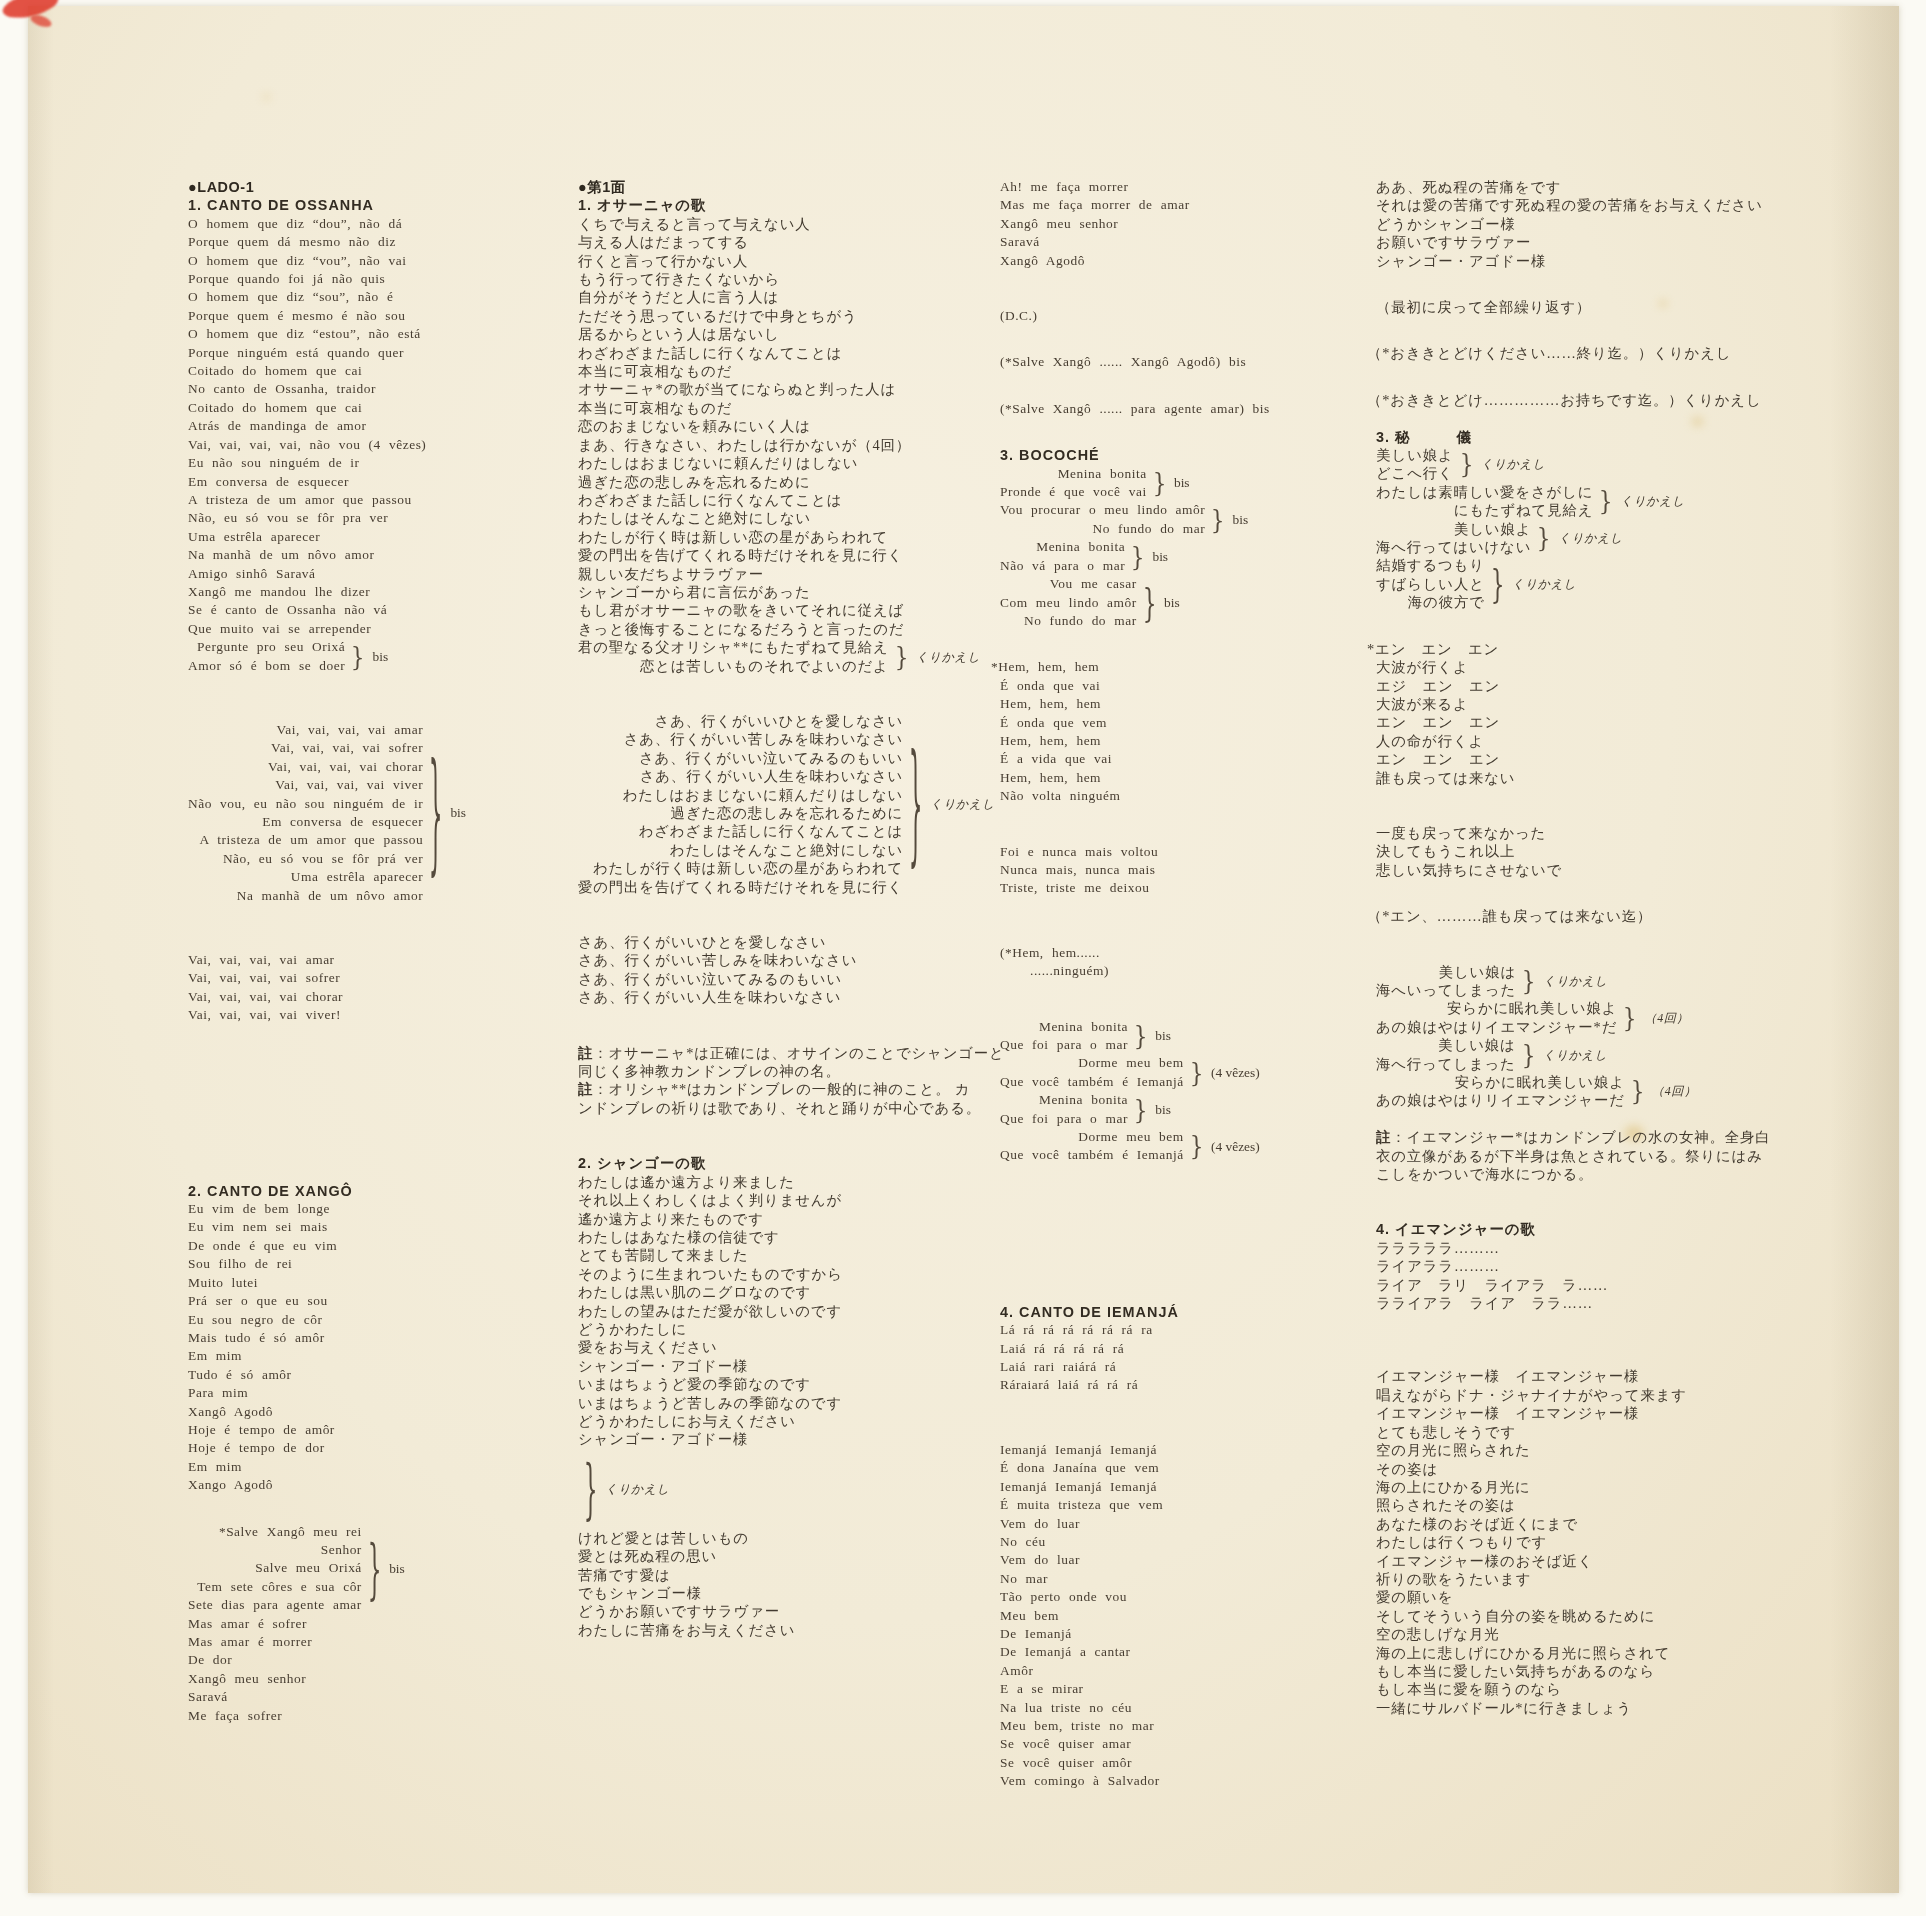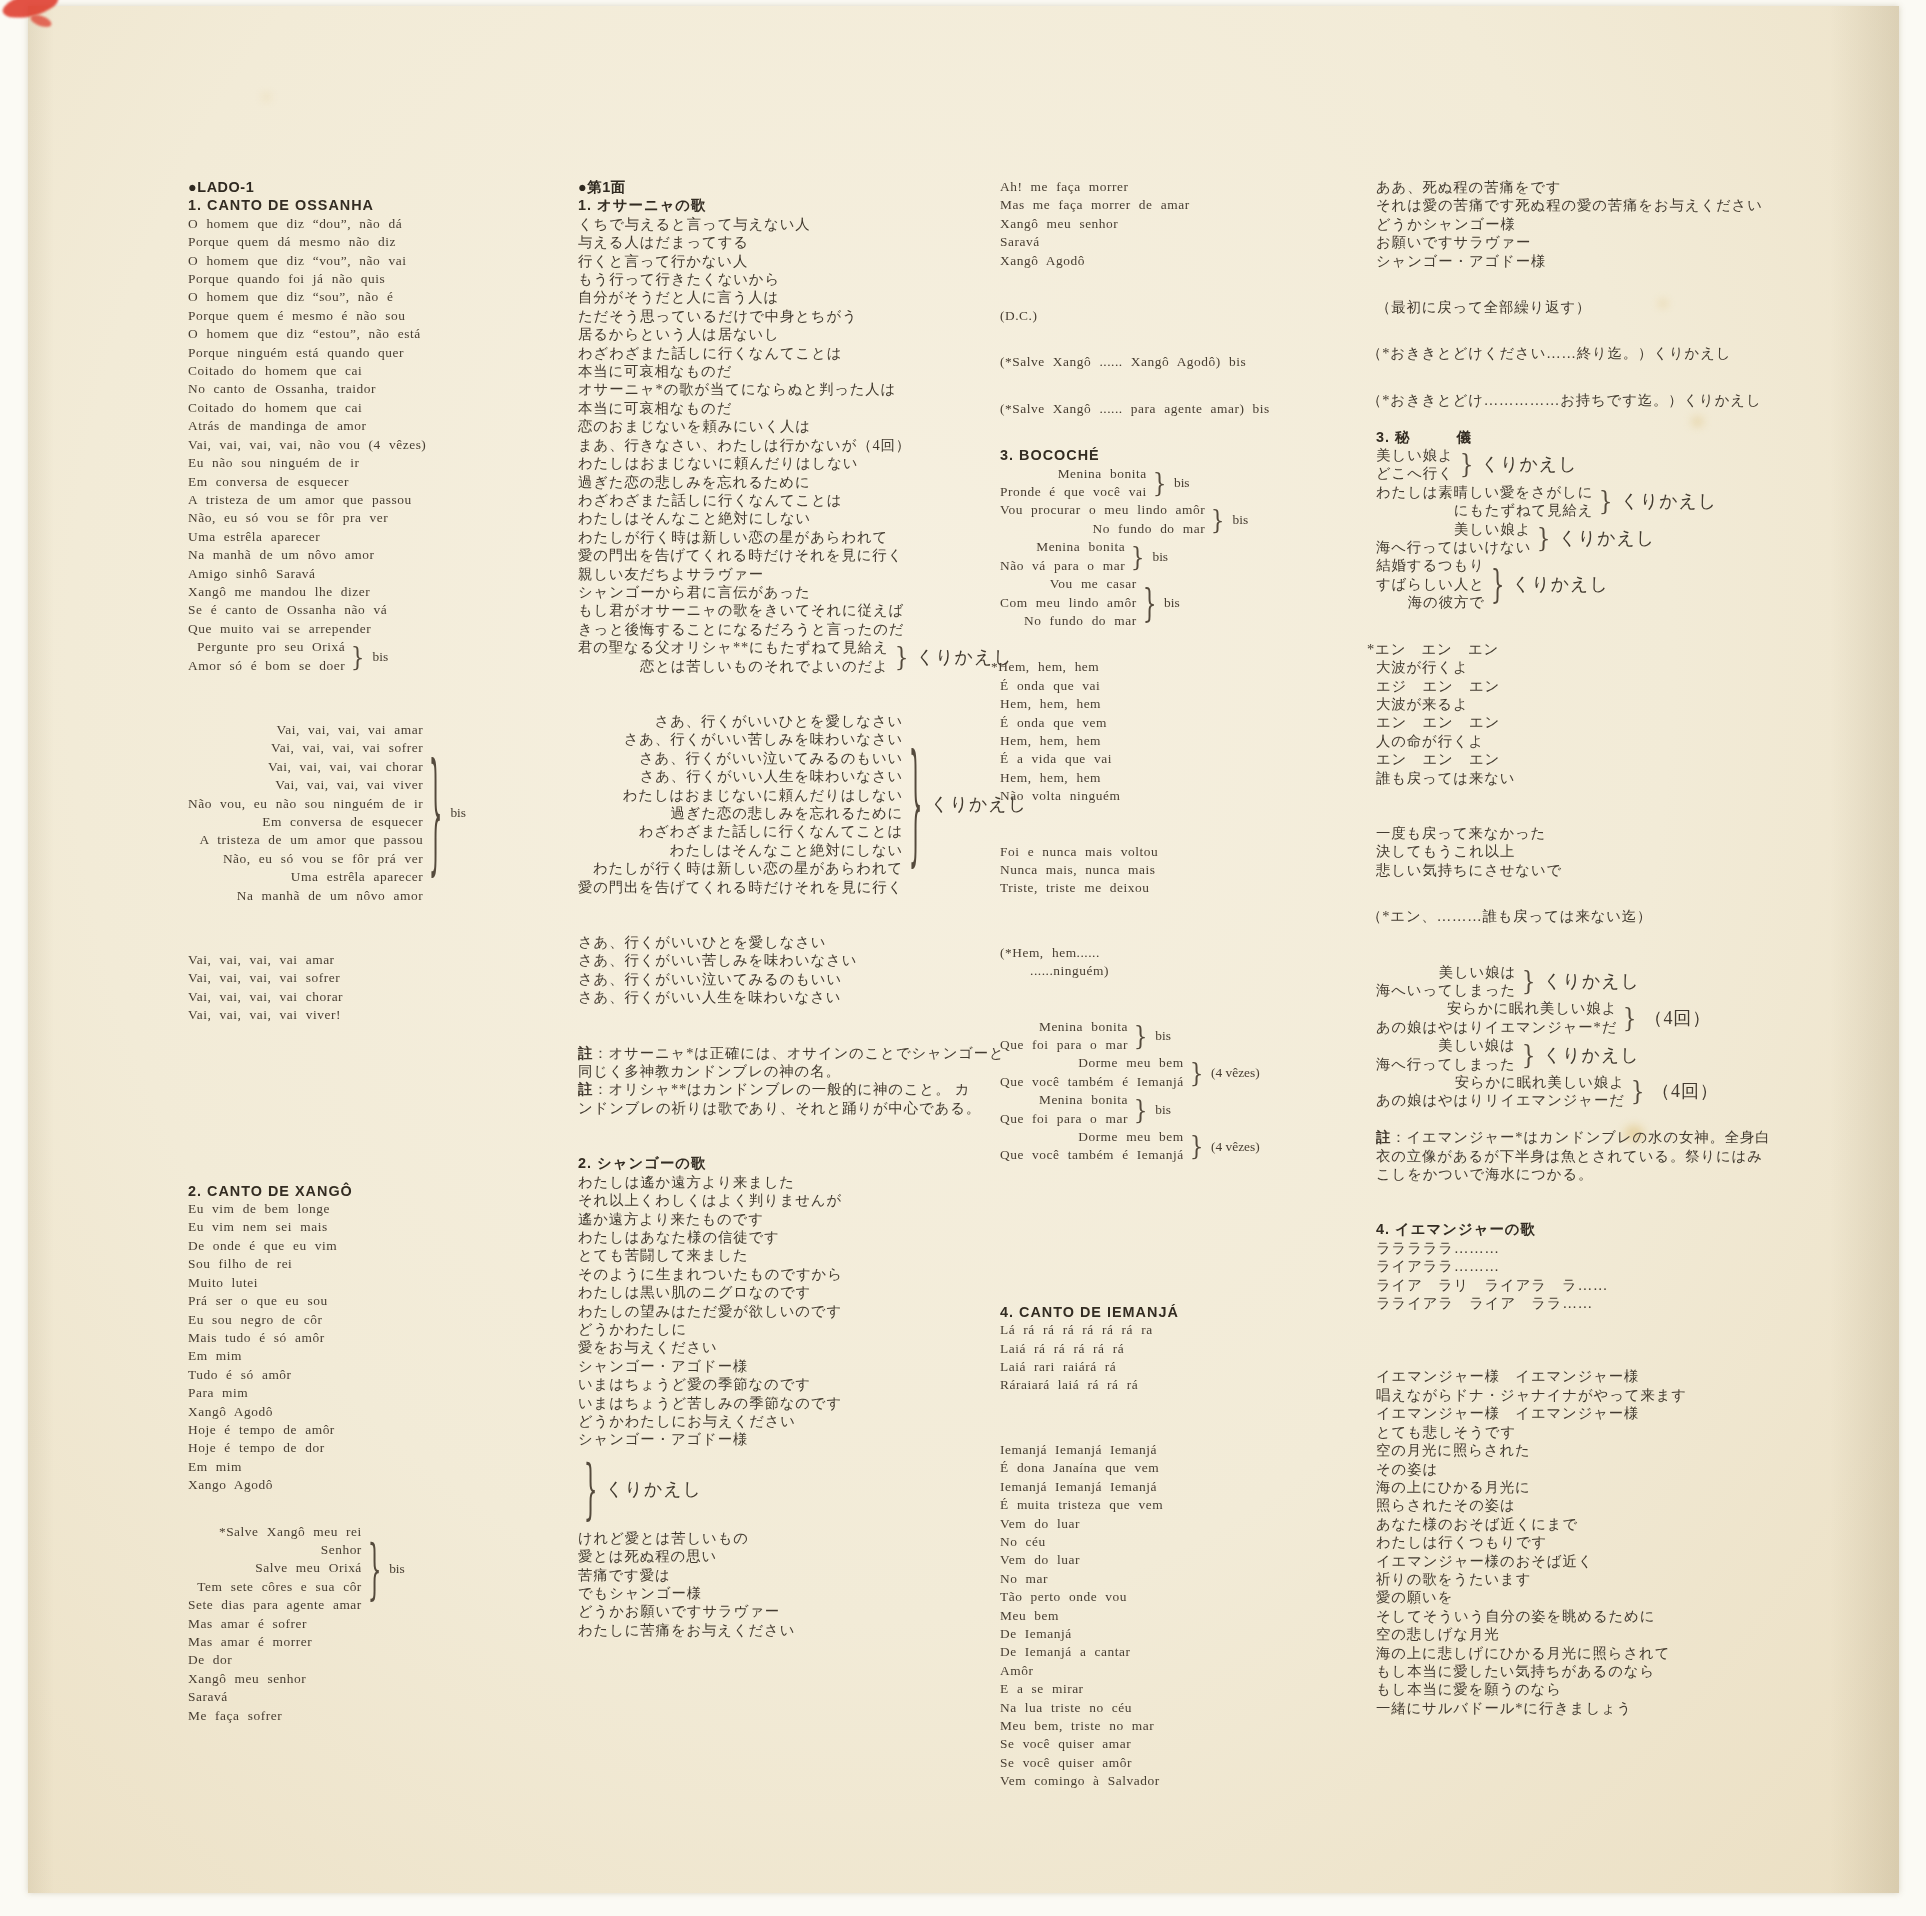--- a/index.html
+++ b/index.html
@@ -64,21 +64,21 @@
   .glines{flex:0 0 auto;}
   .brace{
     display:inline-block;flex:0 0 auto;
     font:24px/1 "DejaVu Serif",serif;color:#544a3c;
     margin-left:5px;transform-origin:center;
   }
   .glabel{
     flex:0 0 auto;margin-left:7px;white-space:nowrap;
     font:13.4px/1 "Liberation Serif","DejaVu Serif",serif;color:#473d31;
   }
-  .jp .glabel{font-size:18px;letter-spacing:.05em;color:#423a2f;}
+  .jp .glabel{font-size:12px;letter-spacing:.05em;color:#423a2f;font-style:italic;}
   .sp{width:100%;}
 
   .footer{
     position:absolute;left:0;right:89px;top:1735px;text-align:center;
     font:15px/20px "Liberation Serif","DejaVu Serif",serif;
     color:#3f372c;letter-spacing:.12em;white-space:pre;
   }
 </style>
 </head>
 <body>

